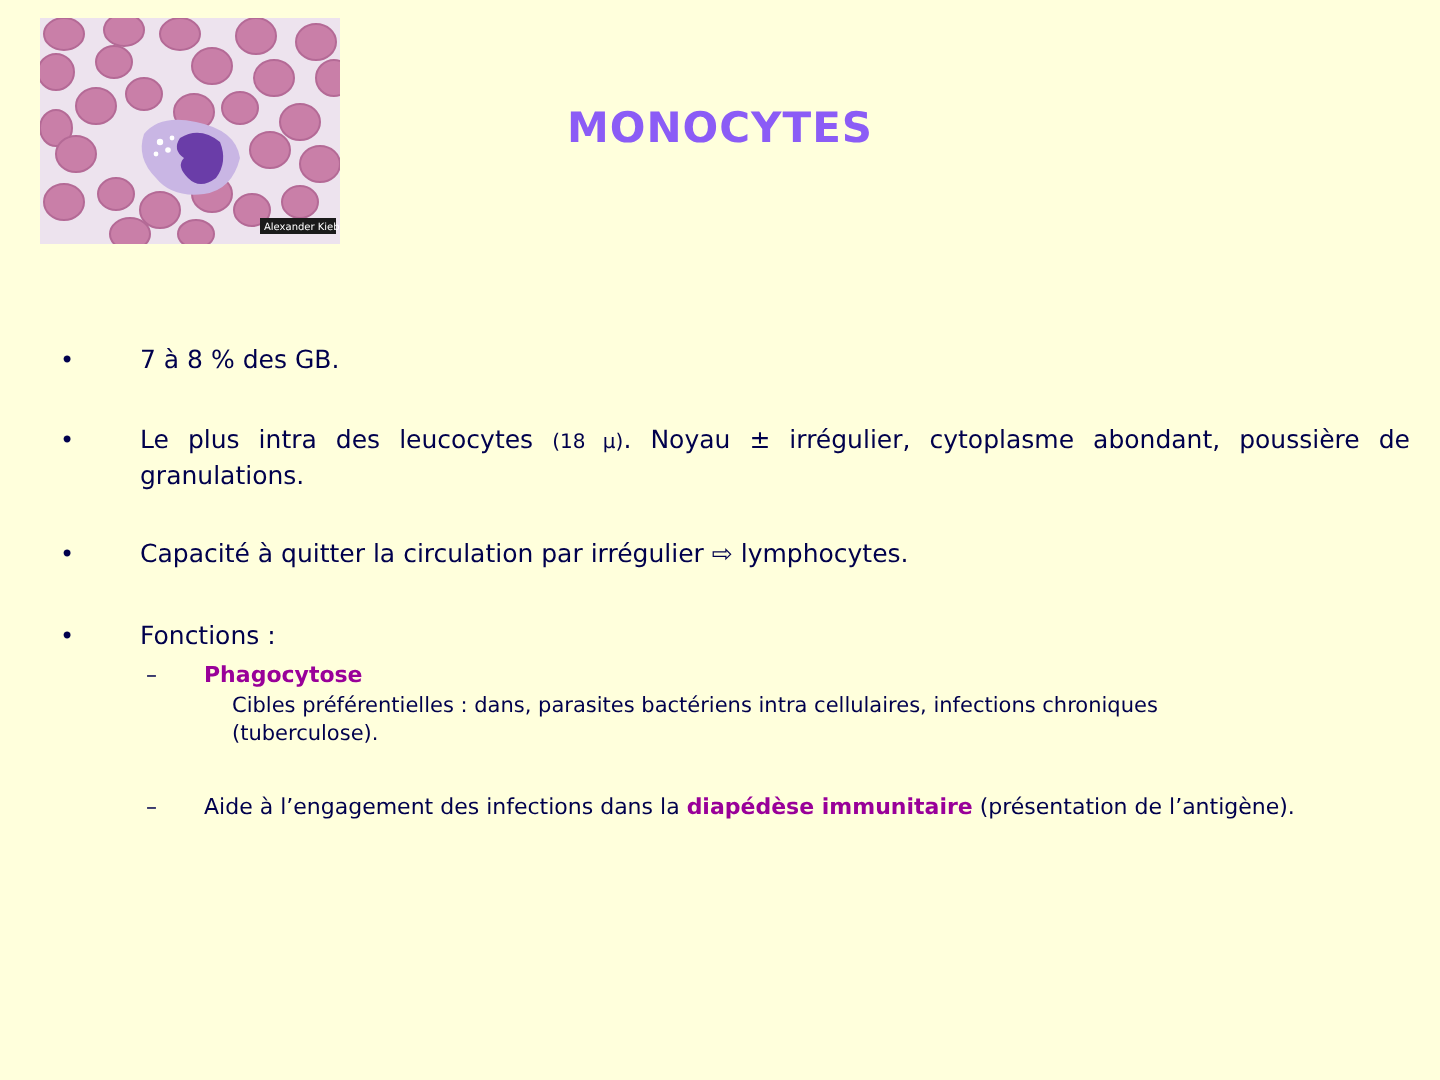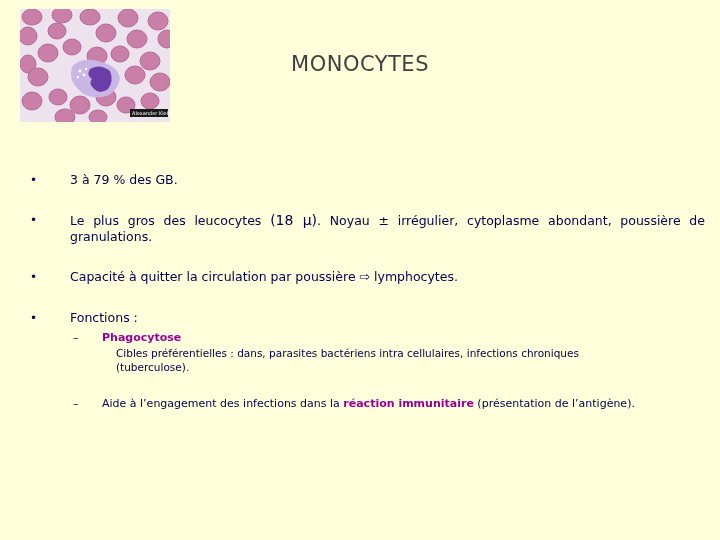--- a/index.html
+++ b/index.html
@@ -19,22 +19,23 @@
     width: 150px; height: 113px;
     background: #F1E6F0;
     overflow: hidden;
   }
   .slide-image svg { display: block; }
   .title {
     position: absolute;
     left: 200px; width: 320px; top: 52px;
     text-align: center;
     font-size: 21px;
-    color: #404040;
+    color: #8b5cf6;
     letter-spacing: 0.5px;
+    font-weight: bold;
   }
   .bullets {
     position: absolute;
     left: 0; top: 0; width: 720px;
   }
   .bullet {
     position: absolute;
     left: 30px;
     width: 650px;
     font-size: 12.5px;
@@ -45,21 +46,21 @@
     left: 0; top: 0;
     width: 10px;
     font-size: 12px;
   }
   .bullet .text {
     position: absolute;
     left: 40px;
     width: 635px;
     text-align: justify;
   }
-  .small { font-size: 14px; }
+  .small { font-size: 10px; }
   .sub {
     position: absolute;
     left: 73px;
     width: 580px;
     font-size: 11px;
     line-height: 15px;
   }
   .sub .dash {
     position: absolute; left: 0; top: 0;
   }
@@ -120,41 +121,41 @@
     <rect x="110" y="100" width="38" height="8" fill="#1a1a1a"></rect>
     <text x="112" y="106" font-size="5" fill="#ffffff" font-family="DejaVu Sans, sans-serif">Alexander Kiebel</text>
   </svg>
 </div>
 
 <div class="title">MONOCYTES</div>
 
 <div class="bullets">
   <div class="bullet" style="top:172px;">
     <span class="dot">•</span>
-    <span class="text">3 à 79 % des GB.</span>
+    <span class="text">7 à 8 % des GB.</span>
   </div>
 
   <div class="bullet" style="top:212px;">
     <span class="dot">•</span>
-    <span class="text"><span>Le plus gros des leucocytes </span><span class="small">(18 µ)</span><span>. Noyau ± irrégulier, cytoplasme abondant, poussière de granulations.</span></span>
+    <span class="text"><span>Le plus intra des leucocytes </span><span class="small">(18 µ)</span><span>. Noyau ± irrégulier, cytoplasme abondant, poussière de granulations.</span></span>
   </div>
 
   <div class="bullet" style="top:269px;">
     <span class="dot">•</span>
-    <span class="text"><span>Capacité à quitter la circulation par poussière </span><span>⇨</span><span> lymphocytes.</span></span>
+    <span class="text"><span>Capacité à quitter la circulation par irrégulier </span><span>⇨</span><span> lymphocytes.</span></span>
   </div>
 
   <div class="bullet" style="top:310px;">
     <span class="dot">•</span>
     <span class="text">Fonctions :</span>
   </div>
 
   <div class="sub" style="top:330px;">
     <span class="dash">–</span>
     <span class="sub-text highlight">Phagocytose</span>
     <span class="detail">Cibles préférentielles : dans, parasites bactériens intra cellulaires, infections chroniques (tuberculose).</span>
   </div>
 
   <div class="sub" style="top:396px;">
     <span class="dash">–</span>
-    <span class="sub-text"><span>Aide à l’engagement des infections dans la </span><span class="highlight">réaction immunitaire</span><span> (présentation de l’antigène).</span></span>
+    <span class="sub-text"><span>Aide à l’engagement des infections dans la </span><span class="highlight">diapédèse immunitaire</span><span> (présentation de l’antigène).</span></span>
   </div>
 </div>
 
 </body></html>

